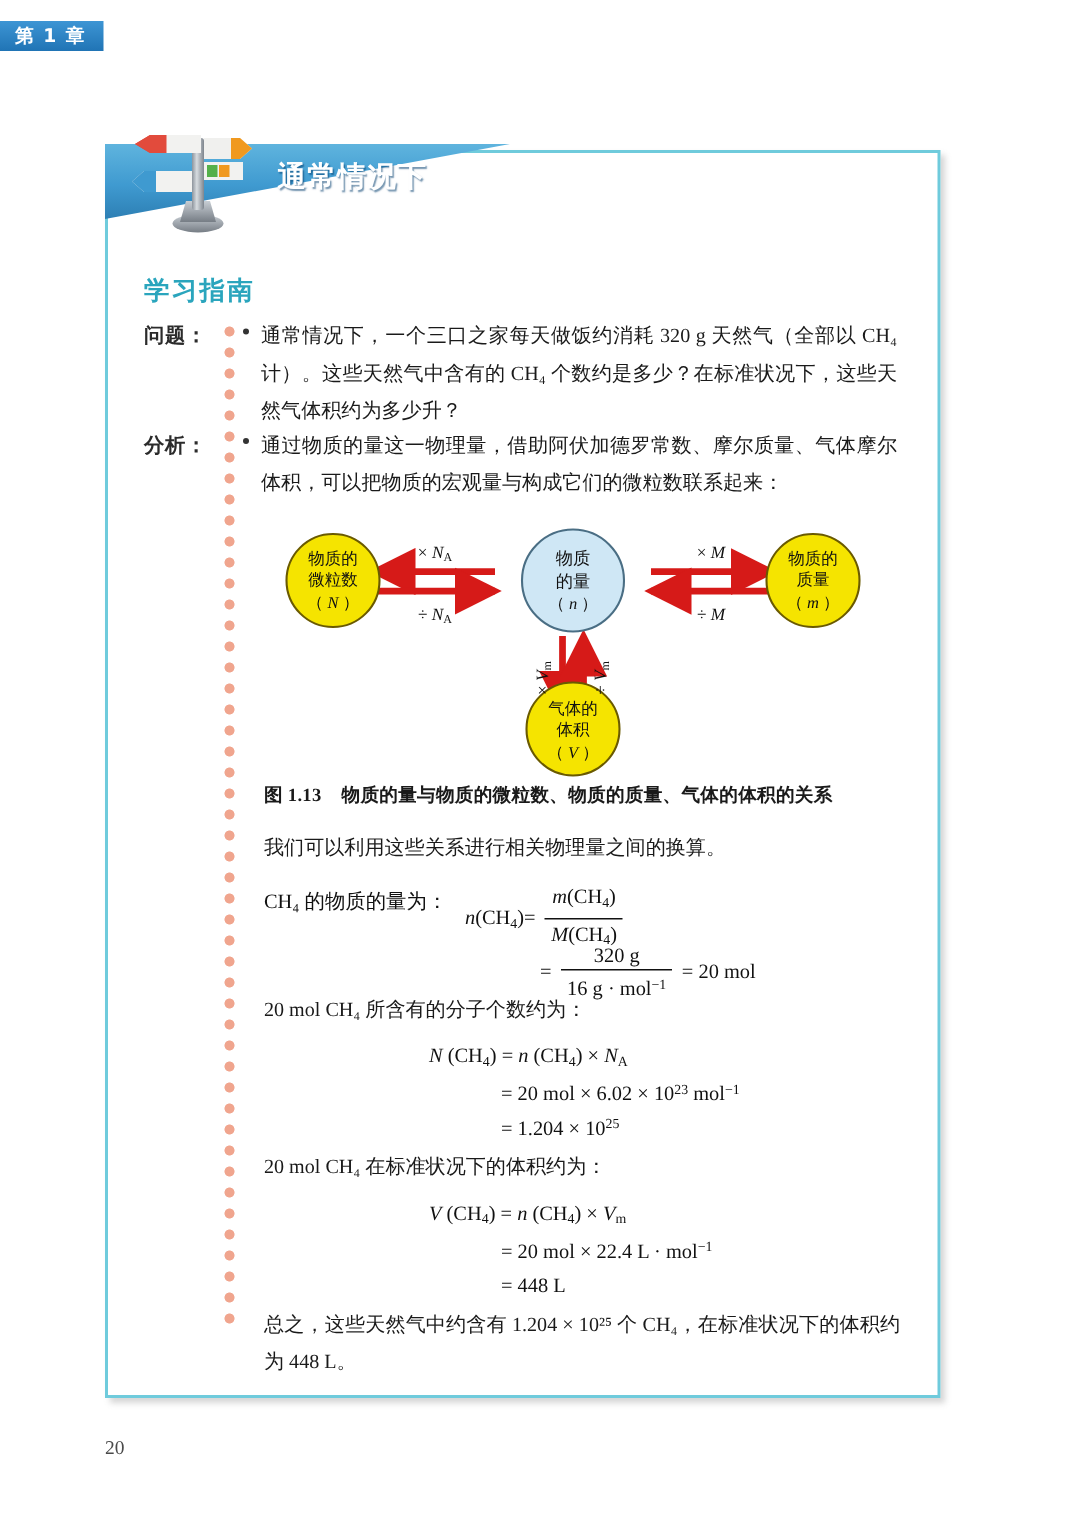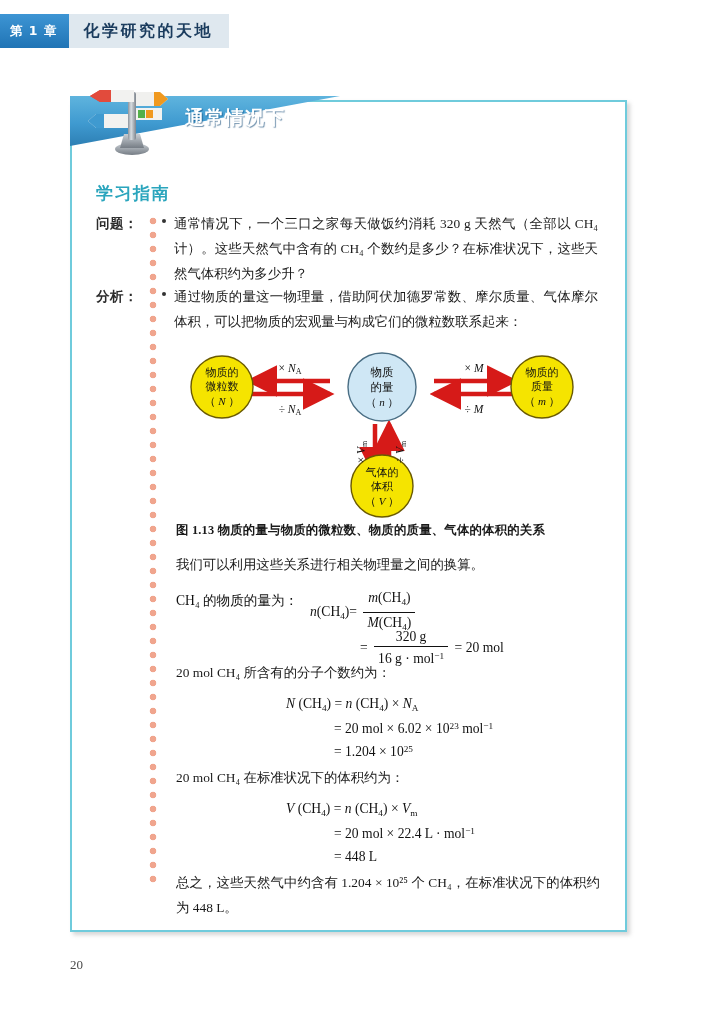--- a/index.html
+++ b/index.html
@@ -13,21 +13,21 @@
     font-family: "Liberation Serif", "DejaVu Serif", serif;
     position: relative;
     overflow: hidden;
   }
 
   
   #chapter-header {
     position: absolute;
     left: 0;
     top: 14px;
-    height: 34px;
+    height: 20px;
     display: flex;
     align-items: stretch;
   }
   #chapter-number {
     background: #2e86c8;
     background: linear-gradient(180deg, #3d95d4 0%, #2074b5 100%);
     color: #ffffff;
     font-size: 12.5px;
     font-weight: bold;
     letter-spacing: 1px;
@@ -169,21 +169,21 @@
   #figure-caption {
     position: absolute;
     left: 176px;
     top: 522px;
     width: 430px;
     font-size: 12.4px;
     color: #1a1a1a;
     font-weight: bold;
     letter-spacing: 0.2px;
   }
-  #figure-caption .cap-num { }
+  #figure-caption .cap-num { margin-right: 10px; }
   #figure-caption .cap-text { font-weight: bold; }
 
   
   .prose {
     position: absolute;
     left: 176px;
     width: 424px;
     font-size: 13.4px;
     line-height: 25px;
     color: #1a1a1a;
@@ -249,21 +249,20 @@
 
   .circle-text {
     font-family: "DejaVu Sans", "Liberation Sans", sans-serif;
   }
 </style>
 </head>
 <body>
 
 <div id="chapter-header">
   <div id="chapter-number">第 1 章</div>
-  <div id="chapter-title">化学研究的天地</div>
 </div>
 
 <div id="guide-panel"></div>
 
 <div id="guide-banner">
   <svg id="banner-shape" viewBox="0 0 270 52">
     <defs>
       <linearGradient id="bannerGrad" x1="0" y1="0" x2="0" y2="1">
         <stop offset="0%" stop-color="#5fb4de"></stop>
         <stop offset="55%" stop-color="#3f9ad0"></stop>

